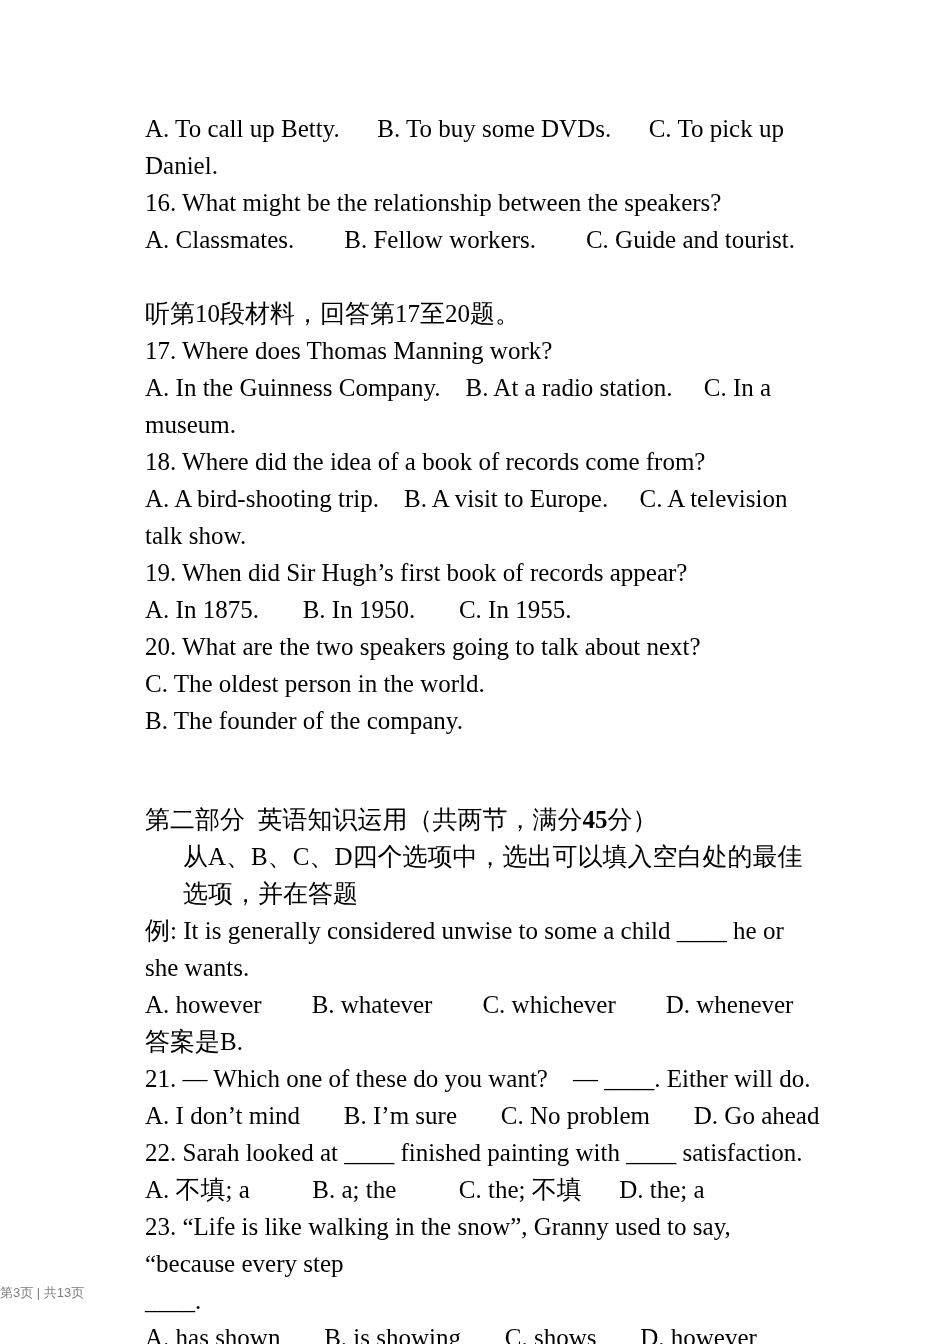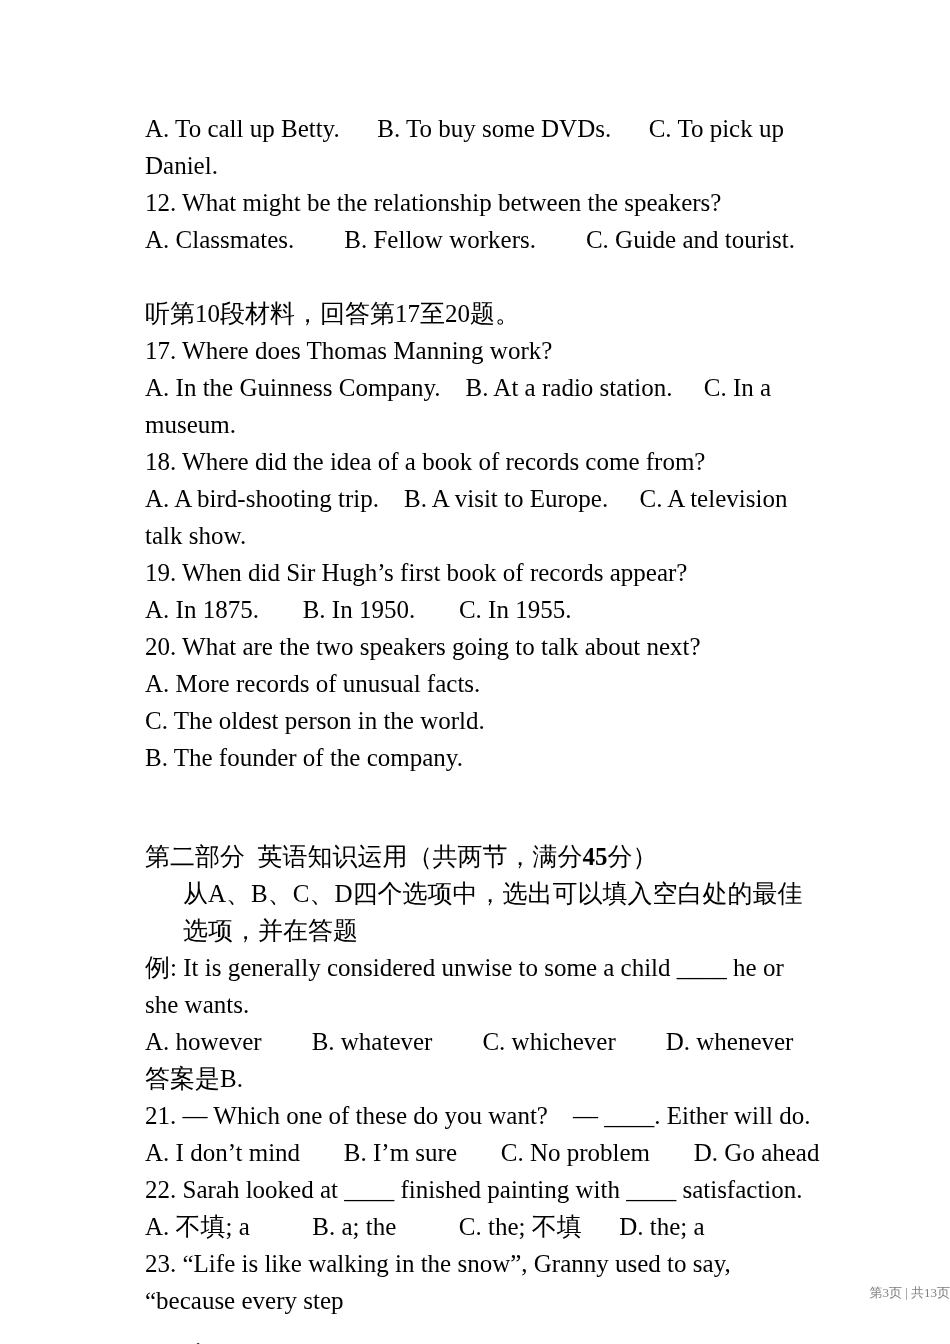--- a/index.html
+++ b/index.html
@@ -31,47 +31,46 @@
   }
   .indent { padding-left: 38px; }
   .spacer-1 { height: 37px; }
   .spacer-2 { height: 62px; }
   .bold { font-weight: bold; }
   .footer {
     position: absolute;
     left: 0;
     right: 0;
     bottom: 42px;
-    text-align: right;
+    text-align: left;
     font-size: 13px;
     color: #7f7f7f;
-    font-family: Liberation Serif, serif;
+    font-family: Liberation Sans, sans-serif;
   }
 </style>
 </head>
 <body>
 
 <div class="page">
   <div class="content">
 
     <div class="line">A. To call up Betty.      B. To buy some DVDs.      C. To pick up Daniel.</div>
-    <div class="line">12. What might be the relationship between the speakers?</div>
+    <div class="line">16. What might be the relationship between the speakers?</div>
     <div class="line">A. Classmates.        B. Fellow workers.        C. Guide and tourist.</div>
 
     <div class="spacer-1"></div>
 
     <div class="line">听第10段材料，回答第17至20题。</div>
     <div class="line">17. Where does Thomas Manning work?</div>
     <div class="line">A. In the Guinness Company.    B. At a radio station.     C. In a museum.</div>
     <div class="line">18. Where did the idea of a book of records come from?</div>
     <div class="line">A. A bird-shooting trip.    B. A visit to Europe.     C. A television talk show.</div>
     <div class="line">19. When did Sir Hugh’s first book of records appear?</div>
     <div class="line">A. In 1875.       B. In 1950.       C. In 1955.</div>
     <div class="line">20. What are the two speakers going to talk about next?</div>
-    <div class="line">A. More records of unusual facts.</div>
     <div class="line">C. The oldest person in the world.</div>
     <div class="line">B. The founder of the company.</div>
 
     <div class="spacer-2"></div>
 
     <div class="line"><span>第二部分  英语知识运用（共两节，满分</span><span class="bold">45</span><span>分）</span></div>
 
     <div class="line indent">从A、B、C、D四个选项中，选出可以填入空白处的最佳选项，并在答题</div>
     <div class="line">例: It is generally considered unwise to some a child ____ he or she wants.</div>
     <div class="line">A. however        B. whatever        C. whichever        D. whenever</div>

